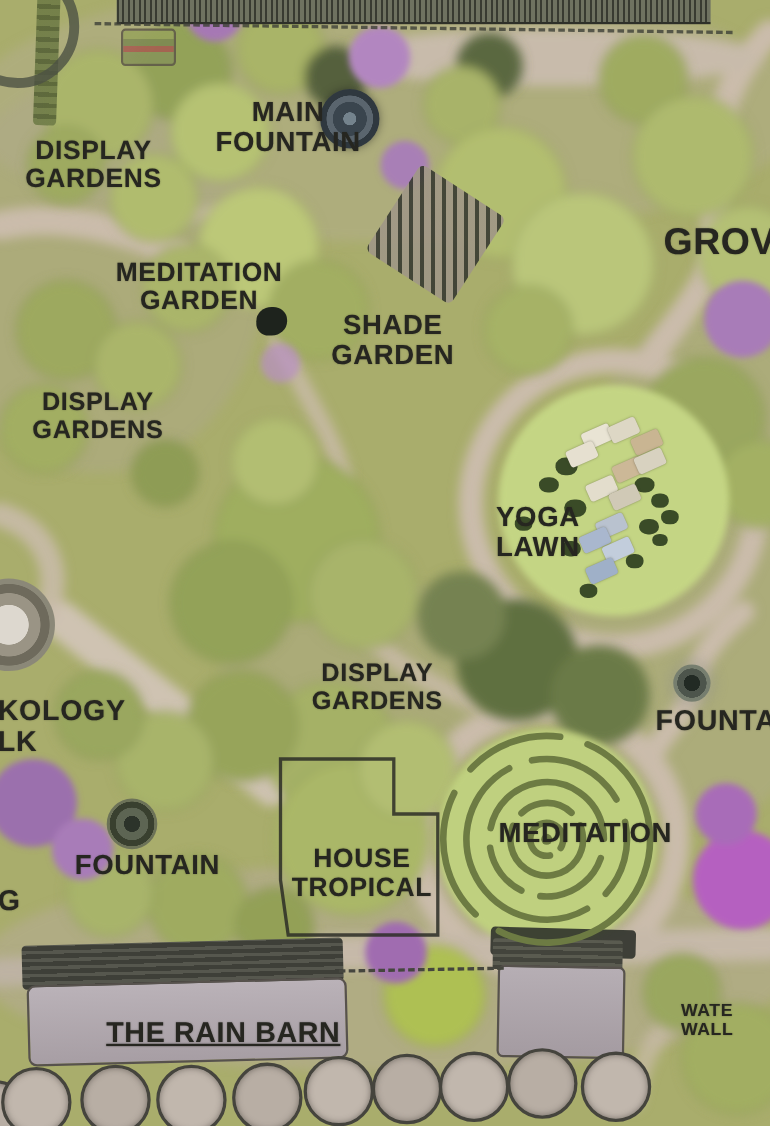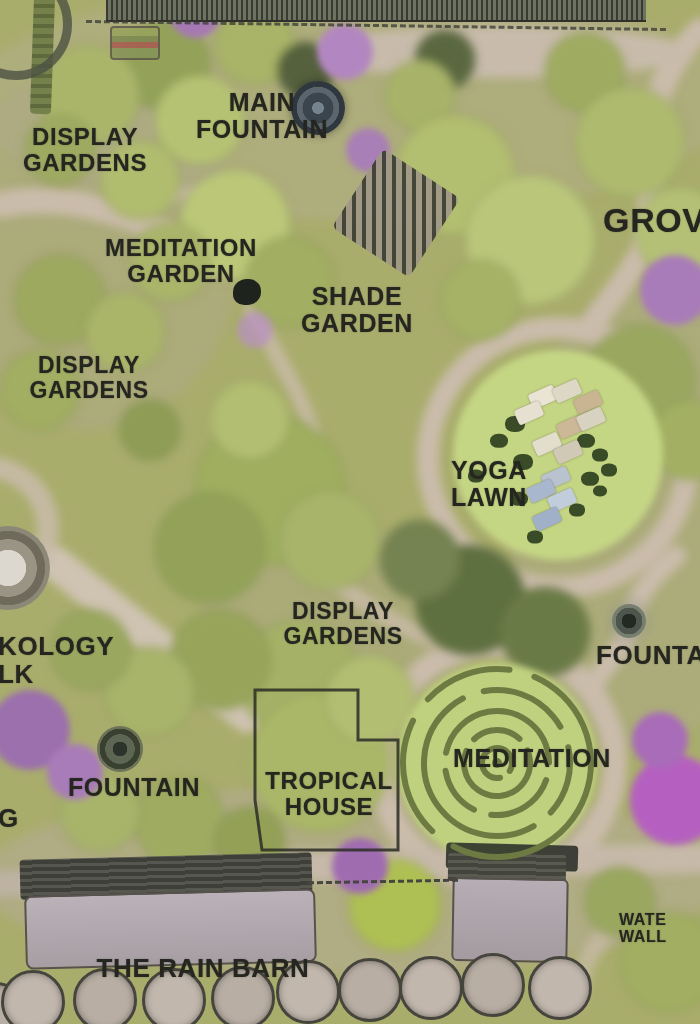--- a/index.html
+++ b/index.html
@@ -267,26 +267,26 @@
     <div class="map-label anchor-left" style="left: 596px; top: 655px; font-size: 26px;">
       <div>FOUNTA</div>
     </div>
     <div class="map-label anchor-left" style="left: -2px; top: 818px; font-size: 26px;">
       <div>G</div>
     </div>
     <div class="map-label" style="left: 134px; top: 787px; font-size: 25px;">
       <div>FOUNTAIN</div>
     </div>
     <div class="map-label" style="left: 329px; top: 794px; font-size: 24px;">
+      <div>HOUSE</div>
       <div>TROPICAL</div>
-      <div>HOUSE</div>
     </div>
     <div class="map-label" style="left: 532px; top: 758px; font-size: 25px;">
       <div>MEDITATION</div>
     </div>
-    <div class="map-label" style="left: 203px; top: 968px; font-size: 26px;">
+    <div class="map-label" style="left: 203px; top: 938px; font-size: 26px; text-decoration: underline;">
       <div>THE RAIN BARN</div>
     </div>
     <div class="map-label anchor-left" style="left: 619px; top: 928px; font-size: 16px;">
       <div>WATE</div>
       <div>WALL</div>
     </div>
   </div>
 
 </body></html>

